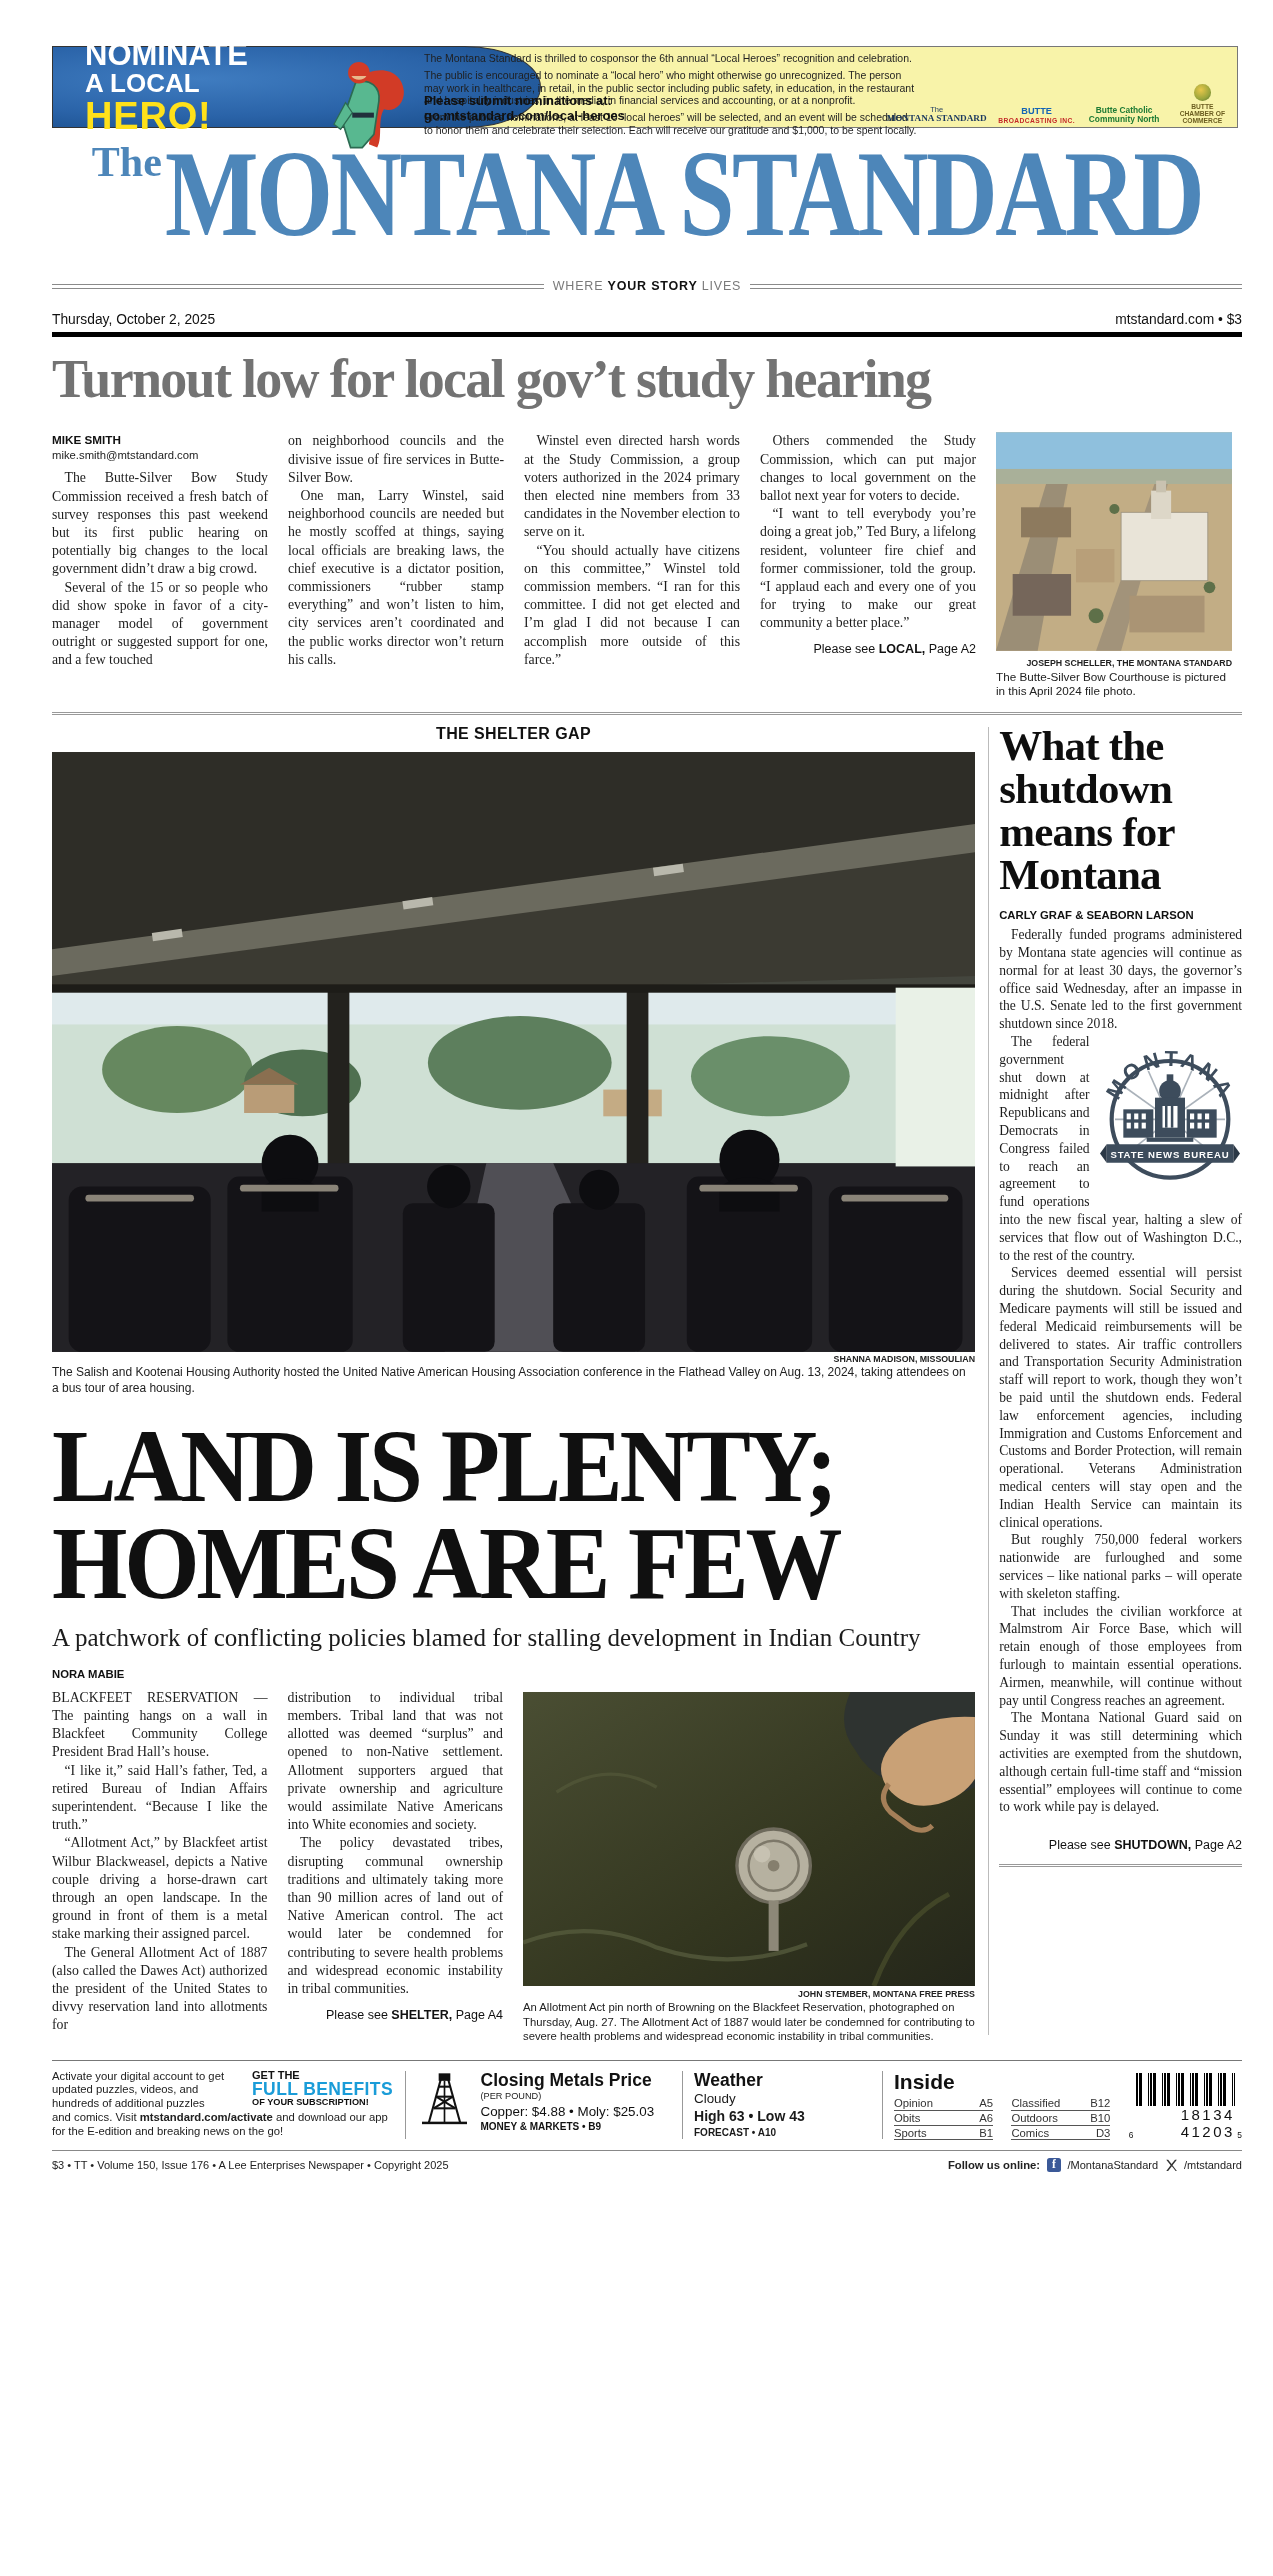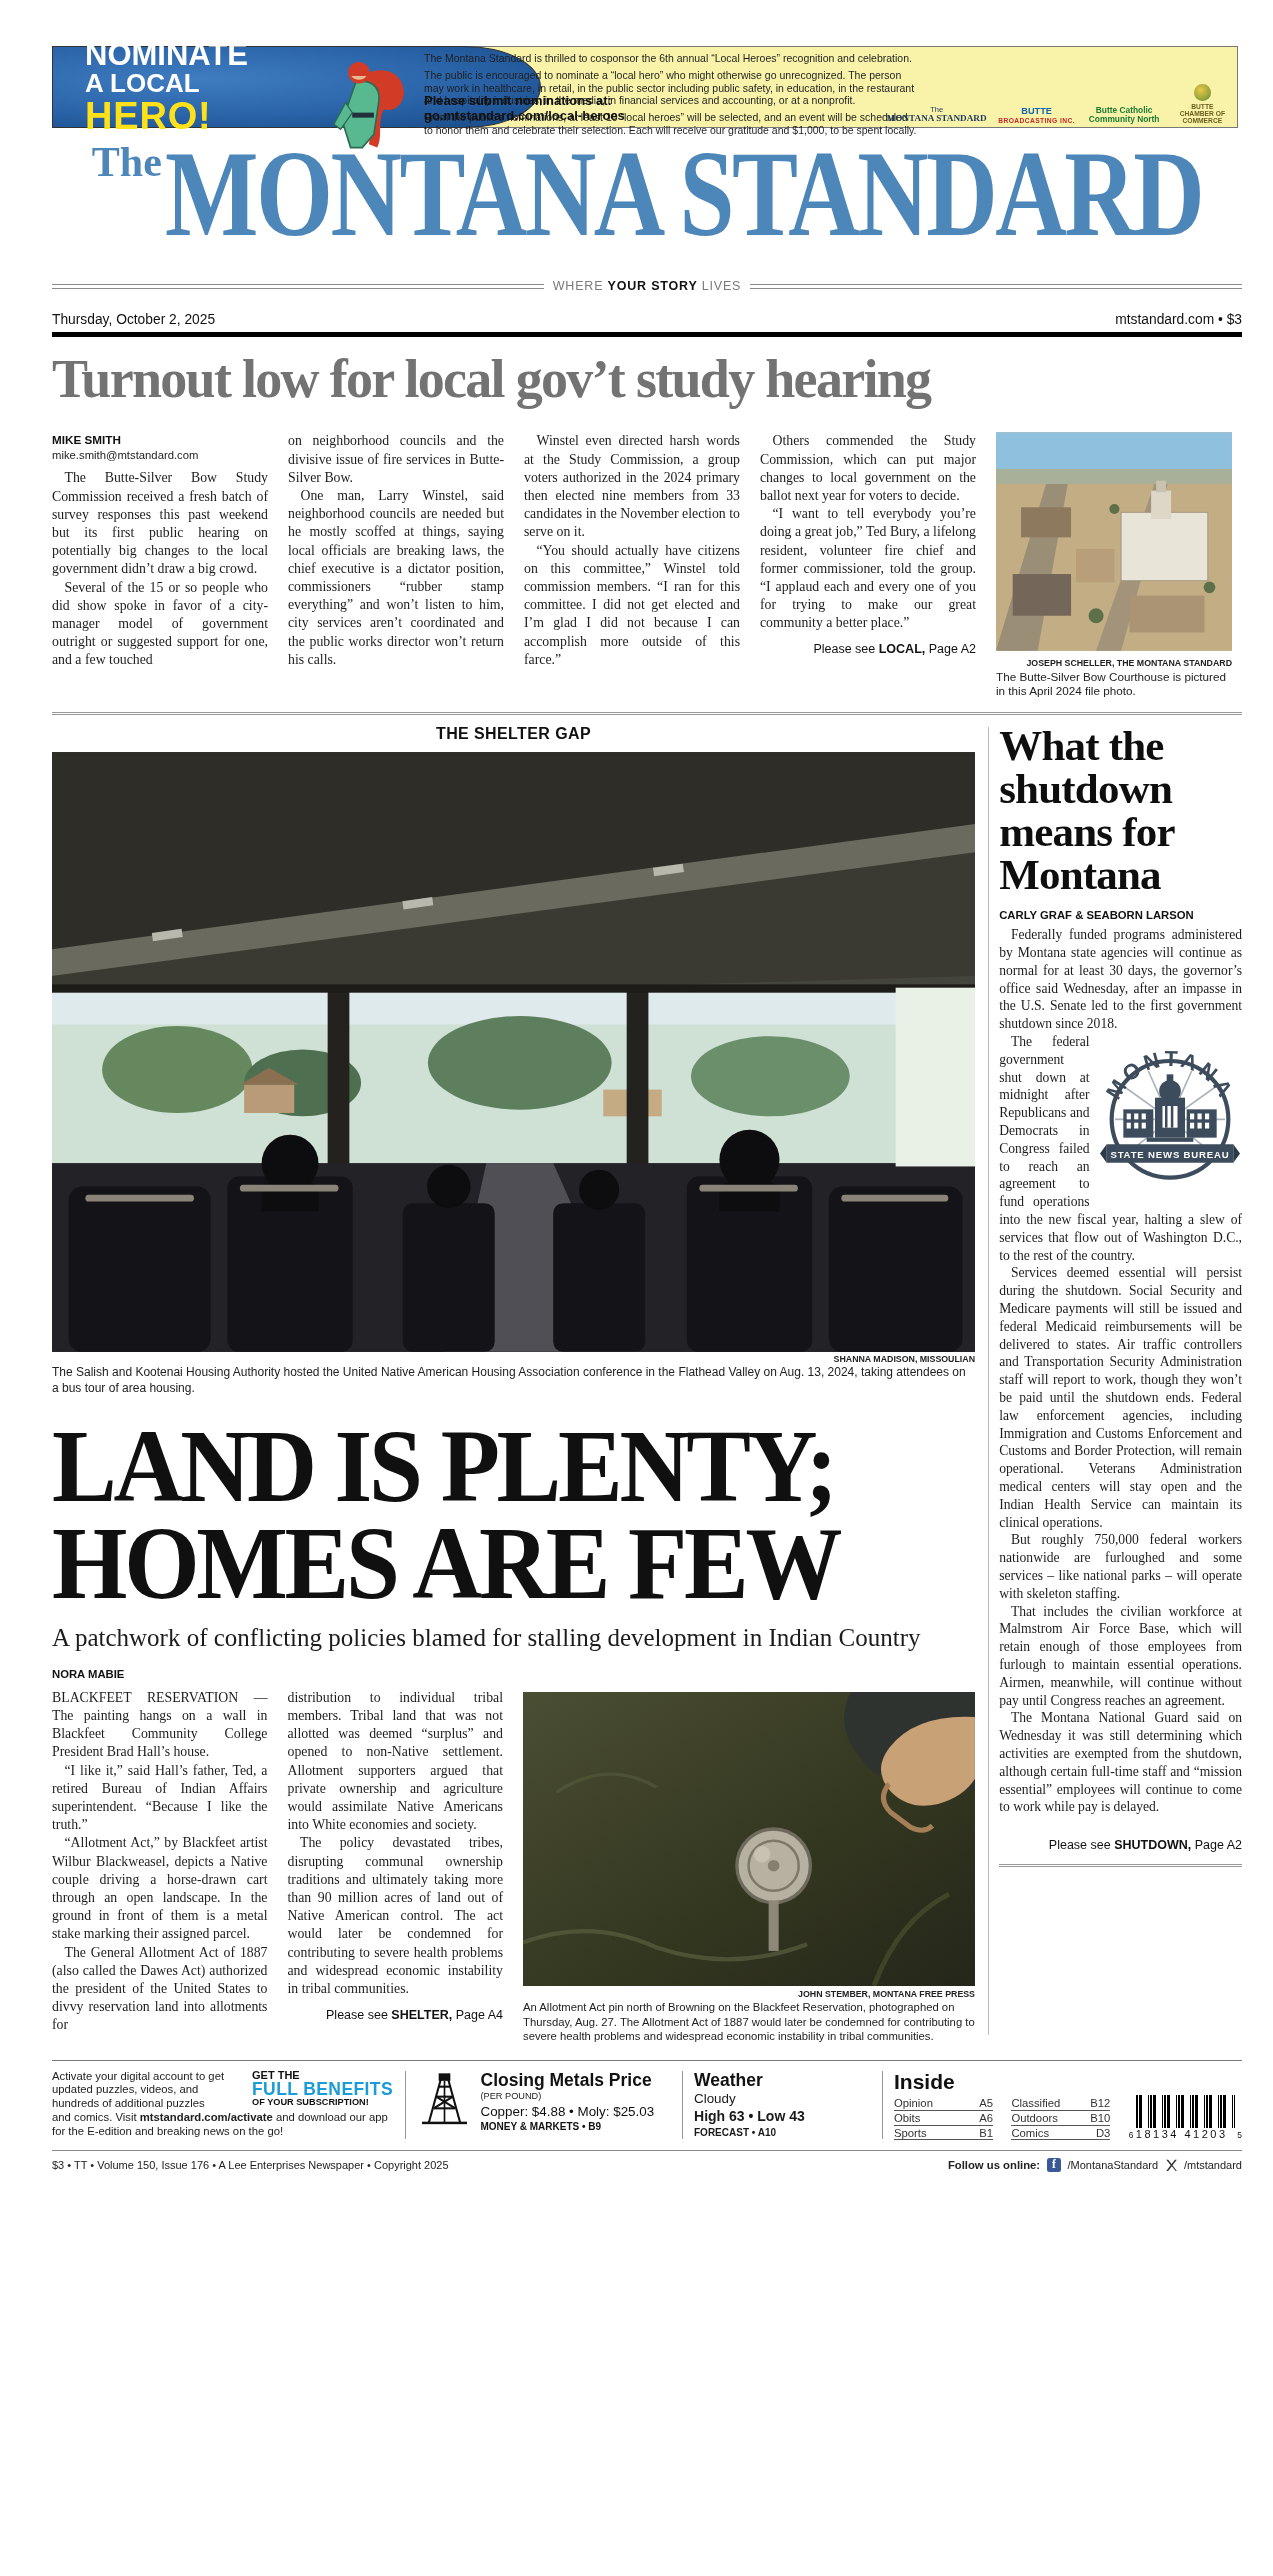--- a/index.html
+++ b/index.html
@@ -108,21 +108,21 @@
   .weather .hl { font-size:14px; font-weight:bold; margin-top:1.7px; }
   .weather .r { font-size:10px; font-weight:bold; margin-top:2.5px; }
   .inside { flex:1; font-family:"Liberation Sans",sans-serif; display:flex; gap:15px; }
   .inside-lists .t { font-weight:bold; font-size:21px; color:#111; margin-bottom:3px; }
   .in-cols { display:flex; gap:18.4px; }
   .in-col { width:99px; }
   .in-row { display:flex; justify-content:space-between; font-size:11.3px; color:#333; border-bottom:0.8px solid #555; padding:0.8px 0; }
   .barcode-box { margin-left:3.3px; display:flex; align-items:flex-end; gap:2.5px; padding-top:3.3px; }
   .bars { width:99px; height:33px;
     background:repeating-linear-gradient(90deg,#000 0 1.7px,#fff 1.7px 3.3px,#000 3.3px 5.8px,#fff 5.8px 7.5px,#000 7.5px 8.4px,#fff 8.4px 11.7px,#000 11.7px 13.4px,#fff 13.4px 14px); }
-  .bc-num { font-size:11px; letter-spacing:2.5px; text-align:left; color:#111; }
+  .bc-num { font-size:15px; letter-spacing:2.5px; text-align:right; color:#111; }
   .bc-side { font-size:8.4px; color:#111; }
 
   
   .footer-rule { height:0.8px; background:#888; margin-top:10px; }
   .footer { display:flex; justify-content:space-between; align-items:center; font-family:"Liberation Sans",sans-serif; font-size:11px; color:#222; margin-top:6.7px; }
   .follow { display:flex; align-items:center; gap:6.7px; }
   .fb-ic { width:14px; height:14px; background:#3b5998; color:#fff; border-radius:2.5px; font-family:"Liberation Serif",serif; font-weight:bold; font-size:11.7px; text-align:center; line-height:14px; }
   .follow b { font-size:11.3px; }
 </style>
 </head>
@@ -398,21 +398,21 @@
             <text x="86" y="146" text-anchor="middle" font-family="Liberation Sans, sans-serif" font-size="11.5" font-weight="bold" fill="#fff" letter-spacing="1">STATE NEWS BUREAU</text>
             <text font-family="Liberation Sans, sans-serif" font-size="26" font-weight="bold" fill="#3d4c5c" letter-spacing="4">
               <textPath href="#arcM" startOffset="50%" text-anchor="middle">MONTANA</textPath>
             </text>
           </svg>
         </div>
         <p>The federal government shut down at midnight after Republicans and Democrats in Congress failed to reach an agreement to fund operations into the new fiscal year, halting a slew of services that flow out of Washington D.C., to the rest of the country.</p>
         <p>Services deemed essential will persist during the shutdown. Social Security and Medicare payments will still be issued and federal Medicaid reimbursements will be delivered to states. Air traffic controllers and Transportation Security Administration staff will report to work, though they won’t be paid until the shutdown ends. Federal law enforcement agencies, including Immigration and Customs Enforcement and Customs and Border Protection, will remain operational. Veterans Administration medical centers will stay open and the Indian Health Service can maintain its clinical operations.</p>
         <p>But roughly 750,000 federal workers nationwide are furloughed and some services – like national parks – will operate with skeleton staffing.</p>
         <p>That includes the civilian workforce at Malmstrom Air Force Base, which will retain enough of those employees from furlough to maintain essential operations. Airmen, meanwhile, will continue without pay until Congress reaches an agreement.</p>
-        <p>The Montana National Guard said on Wednesday it was still determining which activities are exempted from the shutdown, although certain full-time staff and “mission essential” employees will continue to come to work while pay is delayed.</p>
+        <p>The Montana National Guard said on Sunday it was still determining which activities are exempted from the shutdown, although certain full-time staff and “mission essential” employees will continue to come to work while pay is delayed.</p>
       </div>
       <div class="rail-jump"><span>Please see </span><b>SHUTDOWN,</b><span> Page A2</span></div>
       <div class="rail-end-rule"></div>
     </div>
   </div>
 
   <div class="bottom-rule"></div>
   <div class="bottom-strip">
 
     <div class="activate">

